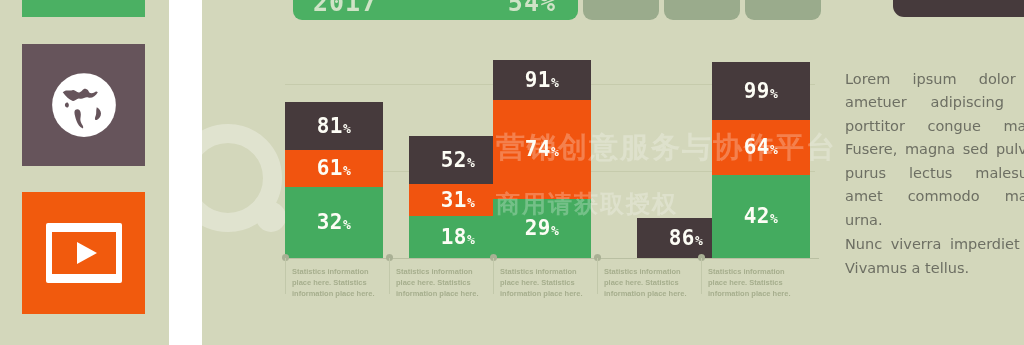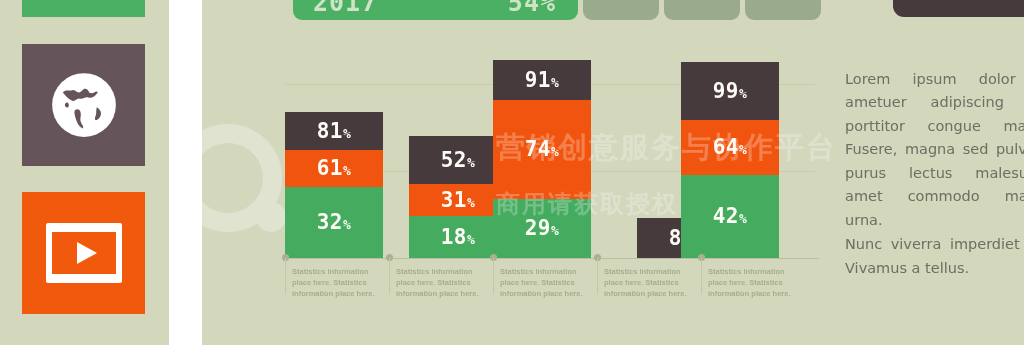--- a/index.html
+++ b/index.html
@@ -159,21 +159,21 @@
   <div class="banner-seg seg2"></div>
   <div class="banner-seg seg3"></div>
   <div class="banner-dark"></div>
 
   <div class="chart">
     <div class="gridline" style="top:24px;"></div>
     <div class="gridline" style="top:111px;"></div>
     <div class="axis"></div>
 
     <div class="bar" style="left:5px;">
-      <div class="seg s-dark" style="height:38px;text-align:center;">
+      <div class="seg s-dark" style="height:48px;text-align:center;">
         <span class="val"><span>81</span><span class="pct">%</span></span>
       </div>
       <div class="seg s-orange" style="height:37px;">
         <span class="val"><span>61</span><span class="pct">%</span></span>
       </div>
       <div class="seg s-green" style="height:71px;">
         <span class="val"><span>32</span><span class="pct">%</span></span>
       </div>
     </div>
     <div class="tick" style="left:2px;"></div>
@@ -212,21 +212,21 @@
 
     <div class="bar" style="left:317px;padding-left:40px;">
       <div class="seg s-dark" style="height:40px;">
         <span class="val"><span>86</span><span class="pct">%</span></span>
       </div>
     </div>
     <div class="tick" style="left:314px;"></div>
     <div class="vsep" style="left:317px;"></div>
     <div class="caption" style="left:324px;">Statistics information place here. Statistics information place here.</div>
 
-    <div class="bar" style="left:401px;">
+    <div class="bar" style="left:432px;">
       <div class="seg s-dark" style="height:58px;">
         <span class="val"><span>99</span><span class="pct">%</span></span>
       </div>
       <div class="seg s-orange" style="height:55px;">
         <span class="val"><span>64</span><span class="pct">%</span></span>
       </div>
       <div class="seg s-green" style="height:83px;">
         <span class="val"><span>42</span><span class="pct">%</span></span>
       </div>
     </div>

